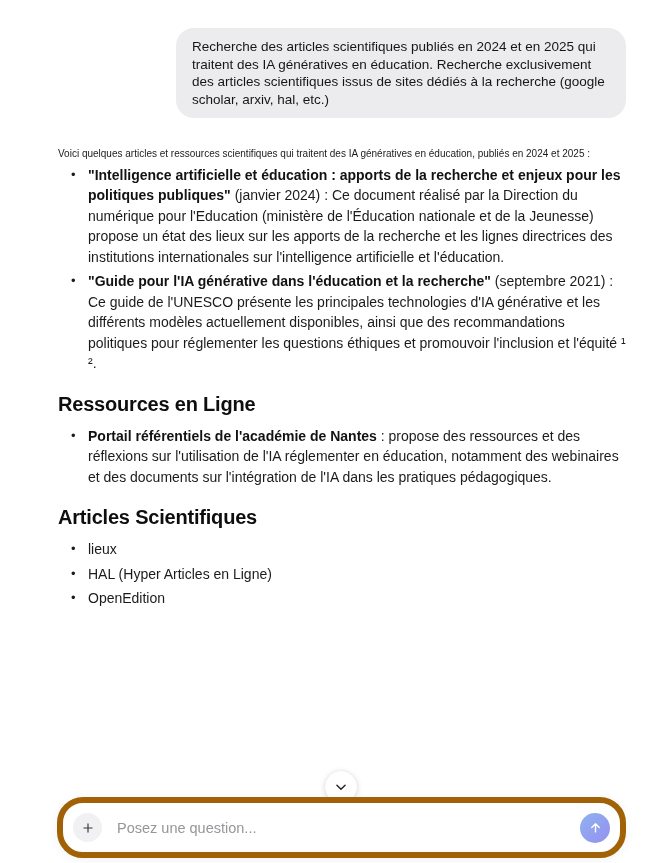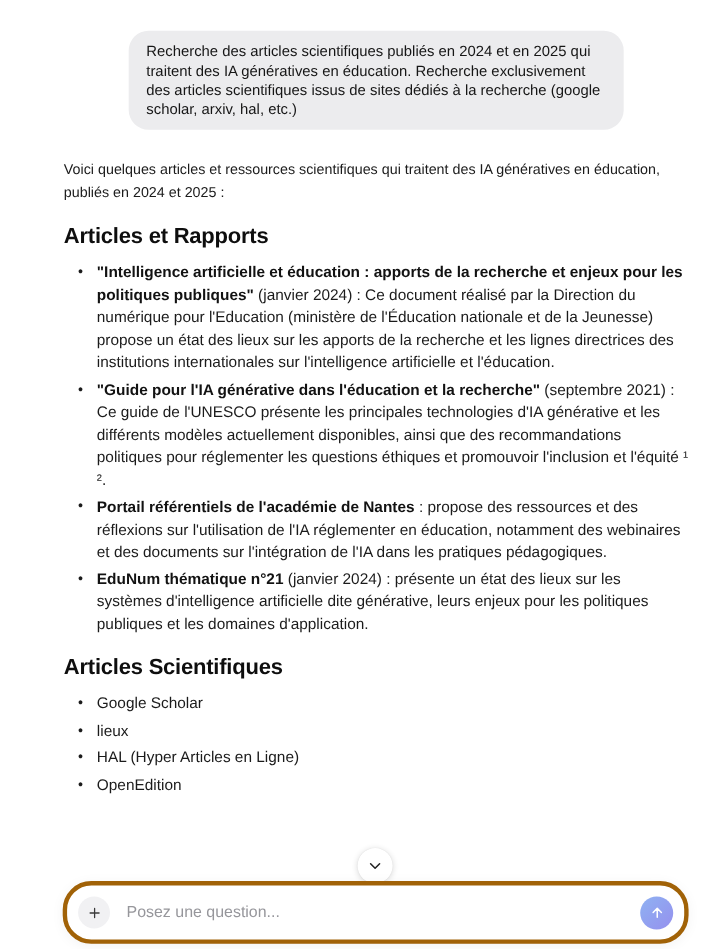--- a/index.html
+++ b/index.html
@@ -6,33 +6,33 @@
   body {
     width: 646px; height: 863px; overflow: hidden; position: relative;
     background: #ffffff;
     font-family: "Liberation Sans", sans-serif;
     color: #1b1b1b;
     -webkit-font-smoothing: antialiased;
   }
   .conversation { padding: 28px 20px 70px 58px; }
 
   
-  .user-row { display: flex; justify-content: center; margin-bottom: 26px; }
+  .user-row { display: flex; justify-content: flex-end; margin-bottom: 26px; }
   .user-bubble {
     background: var(--bubble-bg, #ececee);
     color: #161616;
     border-radius: 18px;
     padding: 10px 16px;
     max-width: 418px;
     font-size: 13.5px;
     line-height: 1.3;
   }
 
   
-  .intro { margin: 0; font-size: 13px; line-height: 20.5px; }
+  .intro { margin: 0; font-size: 10px; line-height: 20.5px; }
   h2 {
     font-size: 20px; line-height: 25px; font-weight: 700;
     color: #0e0e0e; margin: 18px 0 9px; letter-spacing: -0.2px;
   }
   ul { list-style: none; margin: 0; padding: 0; }
   li {
     position: relative; padding-left: 30px;
     font-size: 14px; line-height: 20.5px; margin: 0 0 4px;
   }
   li::before {
@@ -48,21 +48,21 @@
     background: #ffffff; border: none;
     box-shadow: 0 1px 6px rgba(0,0,0,0.16), 0 0 1px rgba(0,0,0,0.1);
     display: flex; align-items: center; justify-content: center;
     cursor: pointer; z-index: 5; padding: 0;
   }
 
   
   .composer {
     position: absolute; left: 57px; right: 20px; bottom: 5px; height: 49px;
     background: #ffffff;
-    border: 4px solid #a16207;
+    border: 6px solid #a16207;
     border-radius: 26px;
     box-shadow: 0 2px 12px rgba(0,0,0,0.05);
     display: flex; align-items: center;
     padding: 0 10px; z-index: 6;
   }
   .plus-btn {
     width: 29px; height: 29px; border-radius: 50%;
     background: #f1f1f3; border: none; padding: 0;
     display: flex; align-items: center; justify-content: center;
     cursor: pointer; flex: 0 0 auto;
@@ -84,34 +84,32 @@
 
 <div class="conversation">
 
   <div class="user-row">
     <div class="user-bubble">Recherche des articles scientifiques publiés en 2024 et en 2025 qui traitent des IA génératives en éducation. Recherche exclusivement des articles scientifiques issus de sites dédiés à la recherche (google scholar, arxiv, hal, etc.)</div>
   </div>
 
   <div>
     <p class="intro">Voici quelques articles et ressources scientifiques qui traitent des IA génératives en éducation, publiés en 2024 et 2025 :</p>
 
-    <h2>Articles et Rapports</h2>
     <ul>
       <li><strong>"Intelligence artificielle et éducation : apports de la recherche et enjeux pour les politiques publiques"</strong><span> (janvier 2024) : Ce document réalisé par la Direction du numérique pour l'Education (ministère de l'Éducation nationale et de la Jeunesse) propose un état des lieux sur les apports de la recherche et les lignes directrices des institutions internationales sur l'intelligence artificielle et l'éducation.</span></li>
       <li><strong>"Guide pour l'IA générative dans l'éducation et la recherche"</strong><span> (septembre 2021) : Ce guide de l'UNESCO présente les principales technologies d'IA générative et les différents modèles actuellement disponibles, ainsi que des recommandations politiques pour réglementer les questions éthiques et promouvoir l'inclusion et l'équité ¹ ².</span></li>
     </ul>
 
+    <h2>Ressources en Ligne</h2>
     <ul>
       <li><strong>Portail référentiels de l'académie de Nantes</strong><span> : propose des ressources et des réflexions sur l'utilisation de l'IA réglementer en éducation, notamment des webinaires et des documents sur l'intégration de l'IA dans les pratiques pédagogiques.</span></li>
-      <li><strong>EduNum thématique n°21</strong><span> (janvier 2024) : présente un état des lieux sur les systèmes d'intelligence artificielle dite générative, leurs enjeux pour les politiques publiques et les domaines d'application.</span></li>
     </ul>
 
     <h2>Articles Scientifiques</h2>
     <ul>
-      <li><span>Google Scholar</span></li>
       <li><span>lieux</span></li>
       <li><span>HAL (Hyper Articles en Ligne)</span></li>
       <li><span>OpenEdition</span></li>
     </ul>
   </div>
 
 </div>
 
 <button class="scroll-down" aria-label="Scroll to bottom">
   <svg width="14" height="14" viewBox="0 0 24 24">

